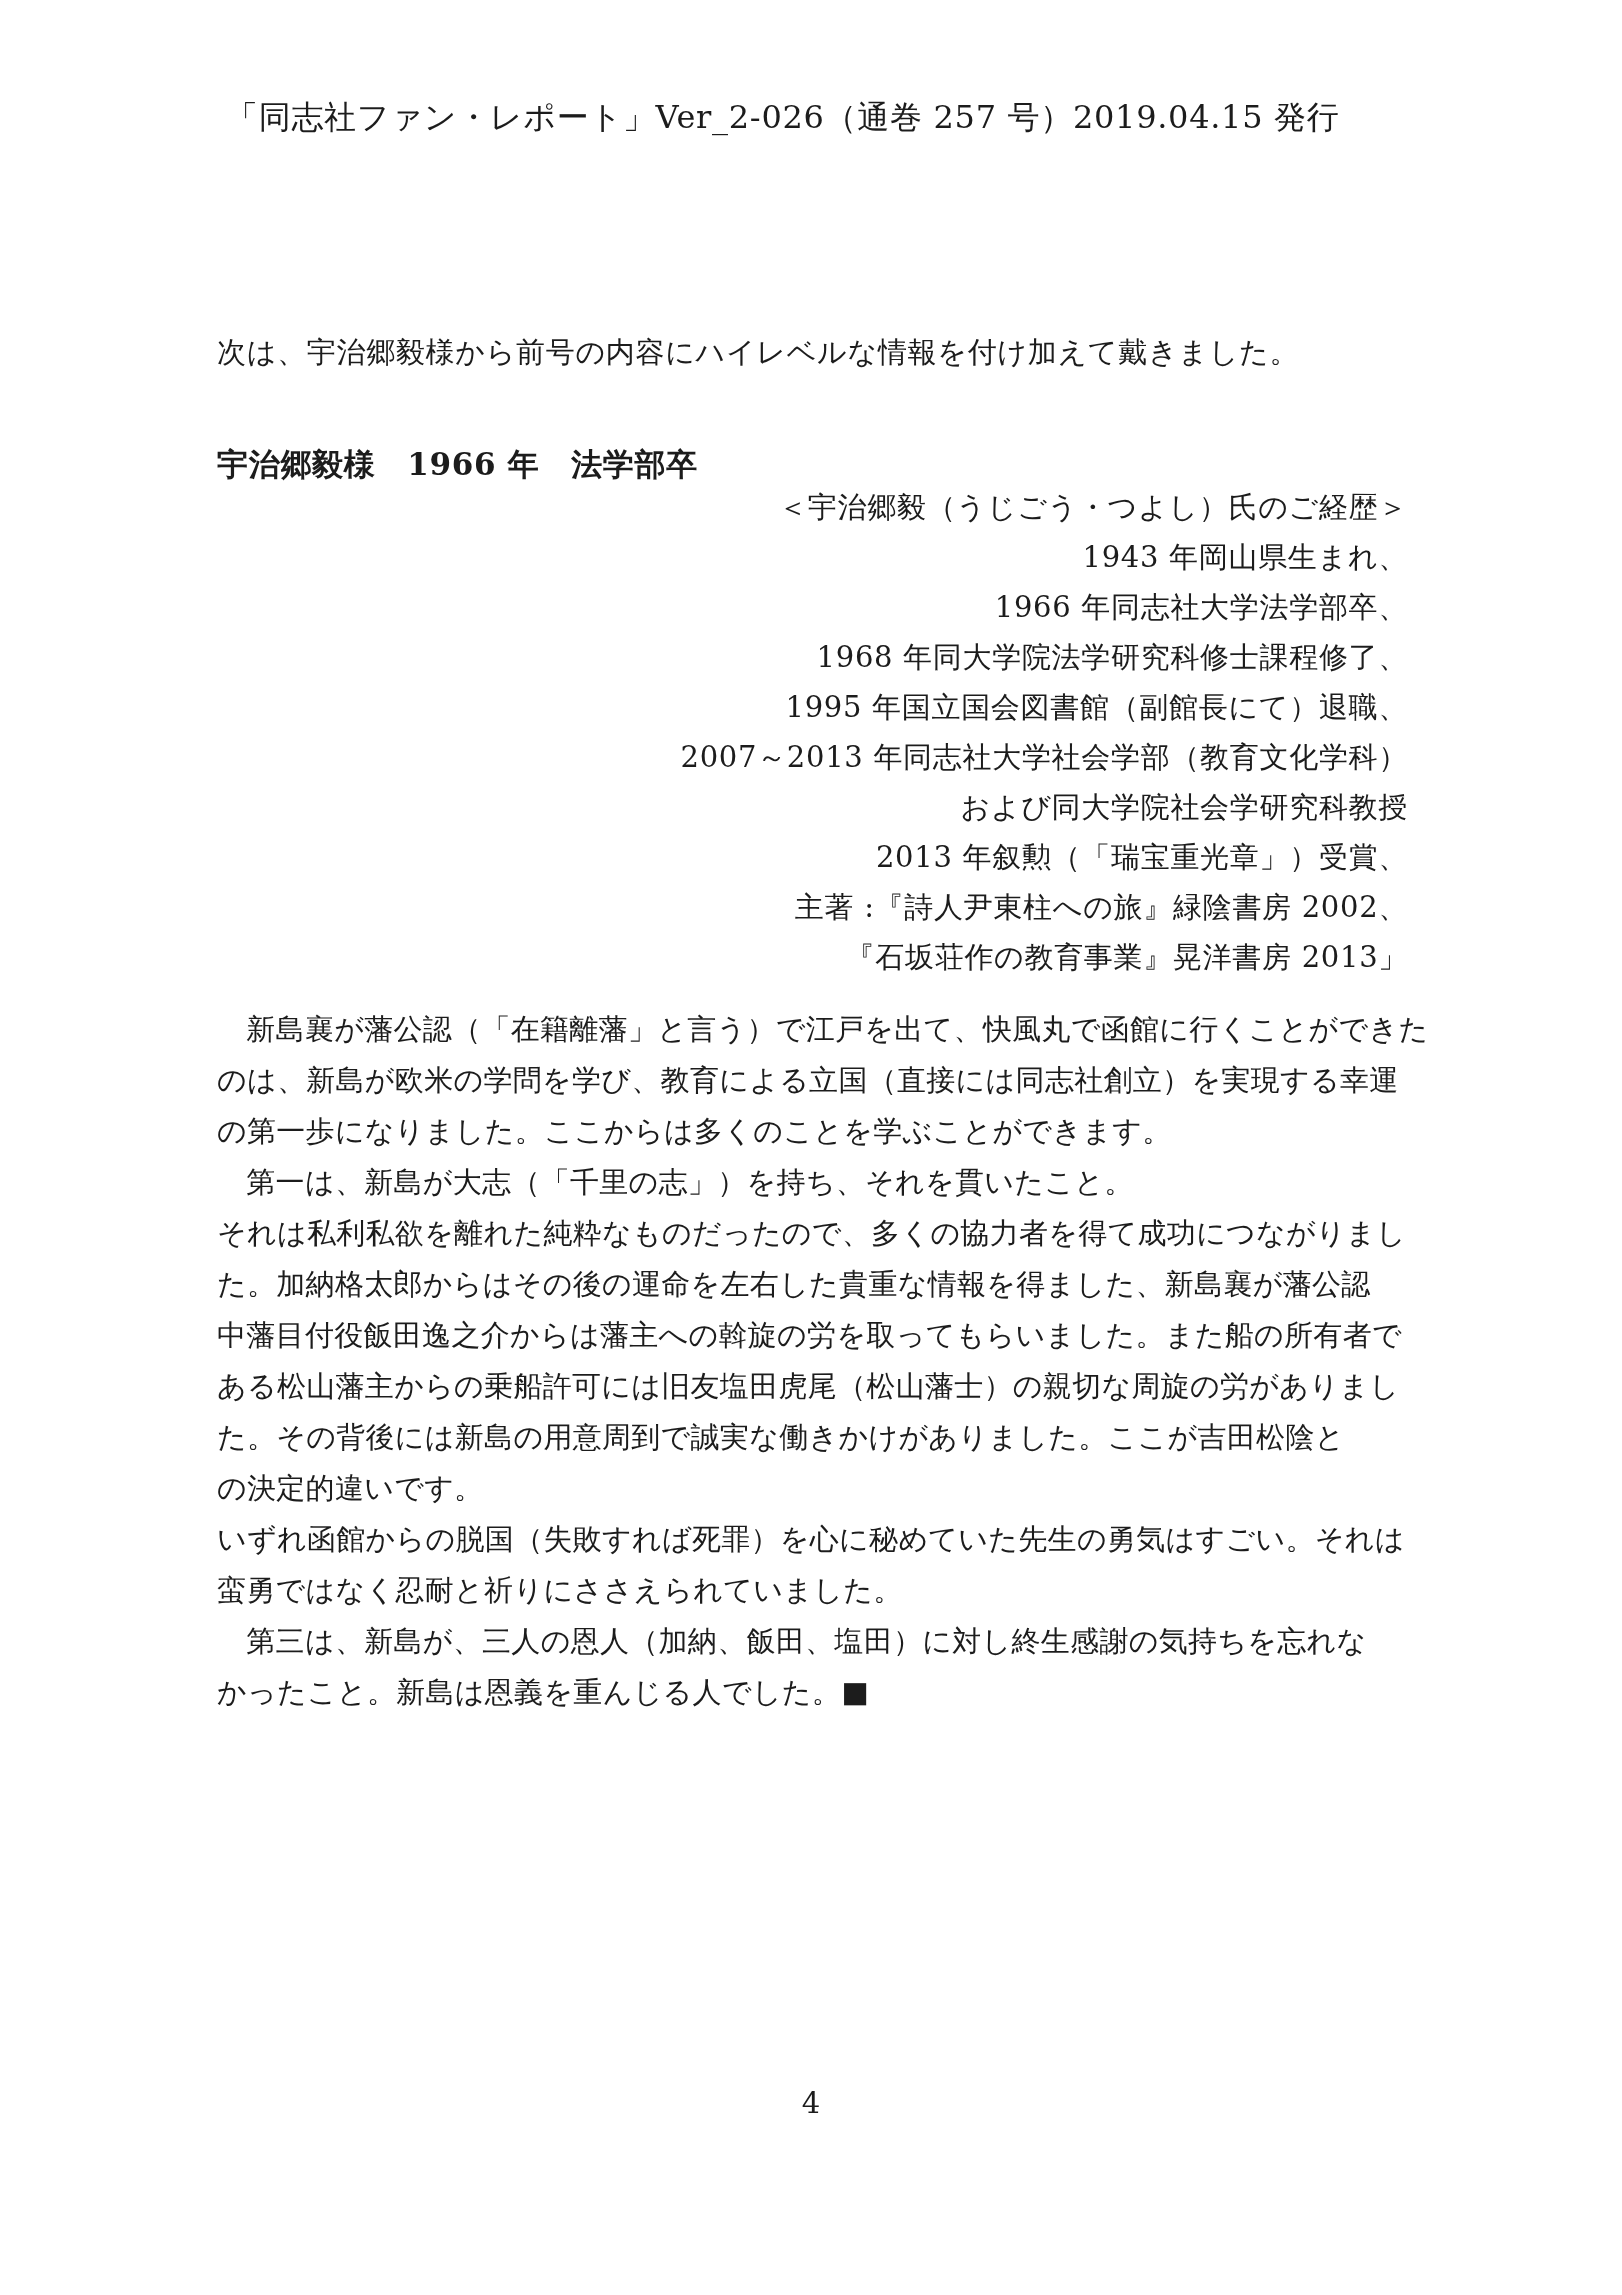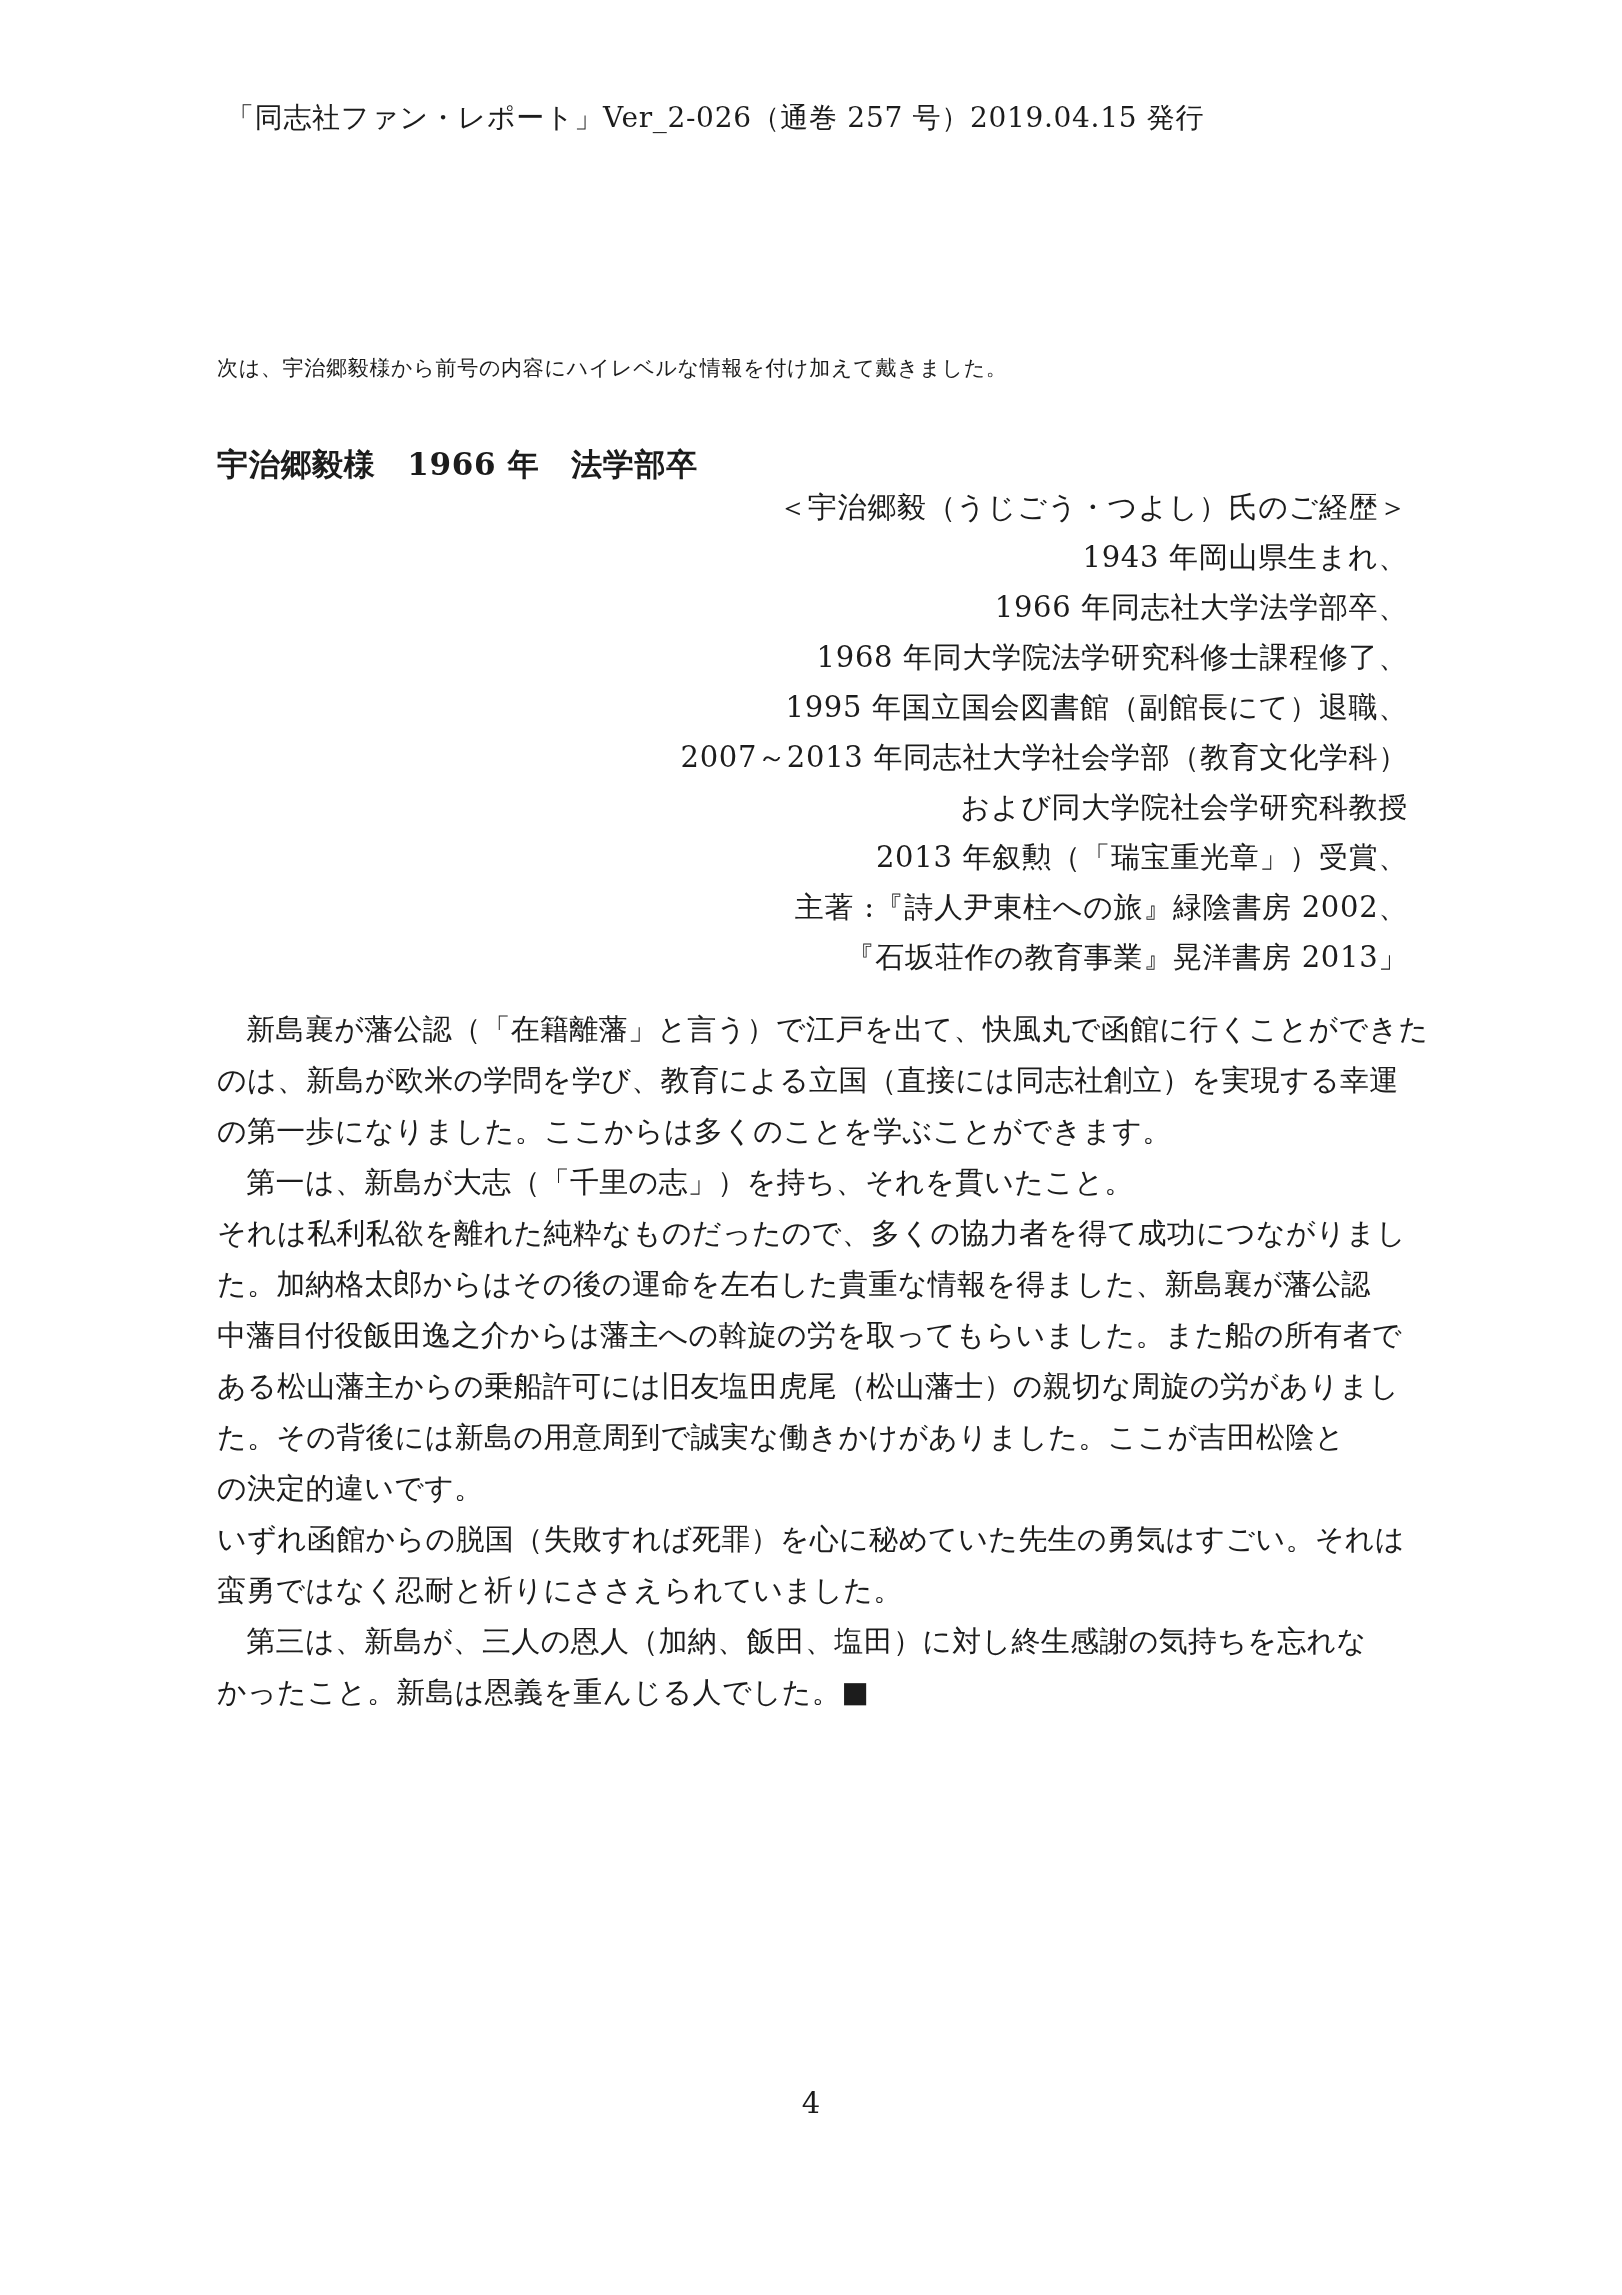--- a/index.html
+++ b/index.html
@@ -14,30 +14,30 @@
     margin: 0 auto;
     background: #ffffff;
     font-family: "DejaVu Serif", "Liberation Serif", serif;
     color: #1c1c1c;
     overflow: hidden;
   }
   .running-header {
     position: absolute;
     top: 98px;
     left: 226px;
-    font-size: 28px;
+    font-size: 32px;
     line-height: 39px;
     letter-spacing: 0.7px;
     white-space: pre;
   }
   .intro-line {
     position: absolute;
-    top: 343px;
+    top: 327px;
     left: 217px;
-    font-size: 21px;
+    font-size: 29px;
     line-height: 51px;
     letter-spacing: 0.7px;
     white-space: pre;
   }
   .name-line {
     position: absolute;
     top: 437px;
     left: 217px;
     font-size: 31px;
     line-height: 55px;

